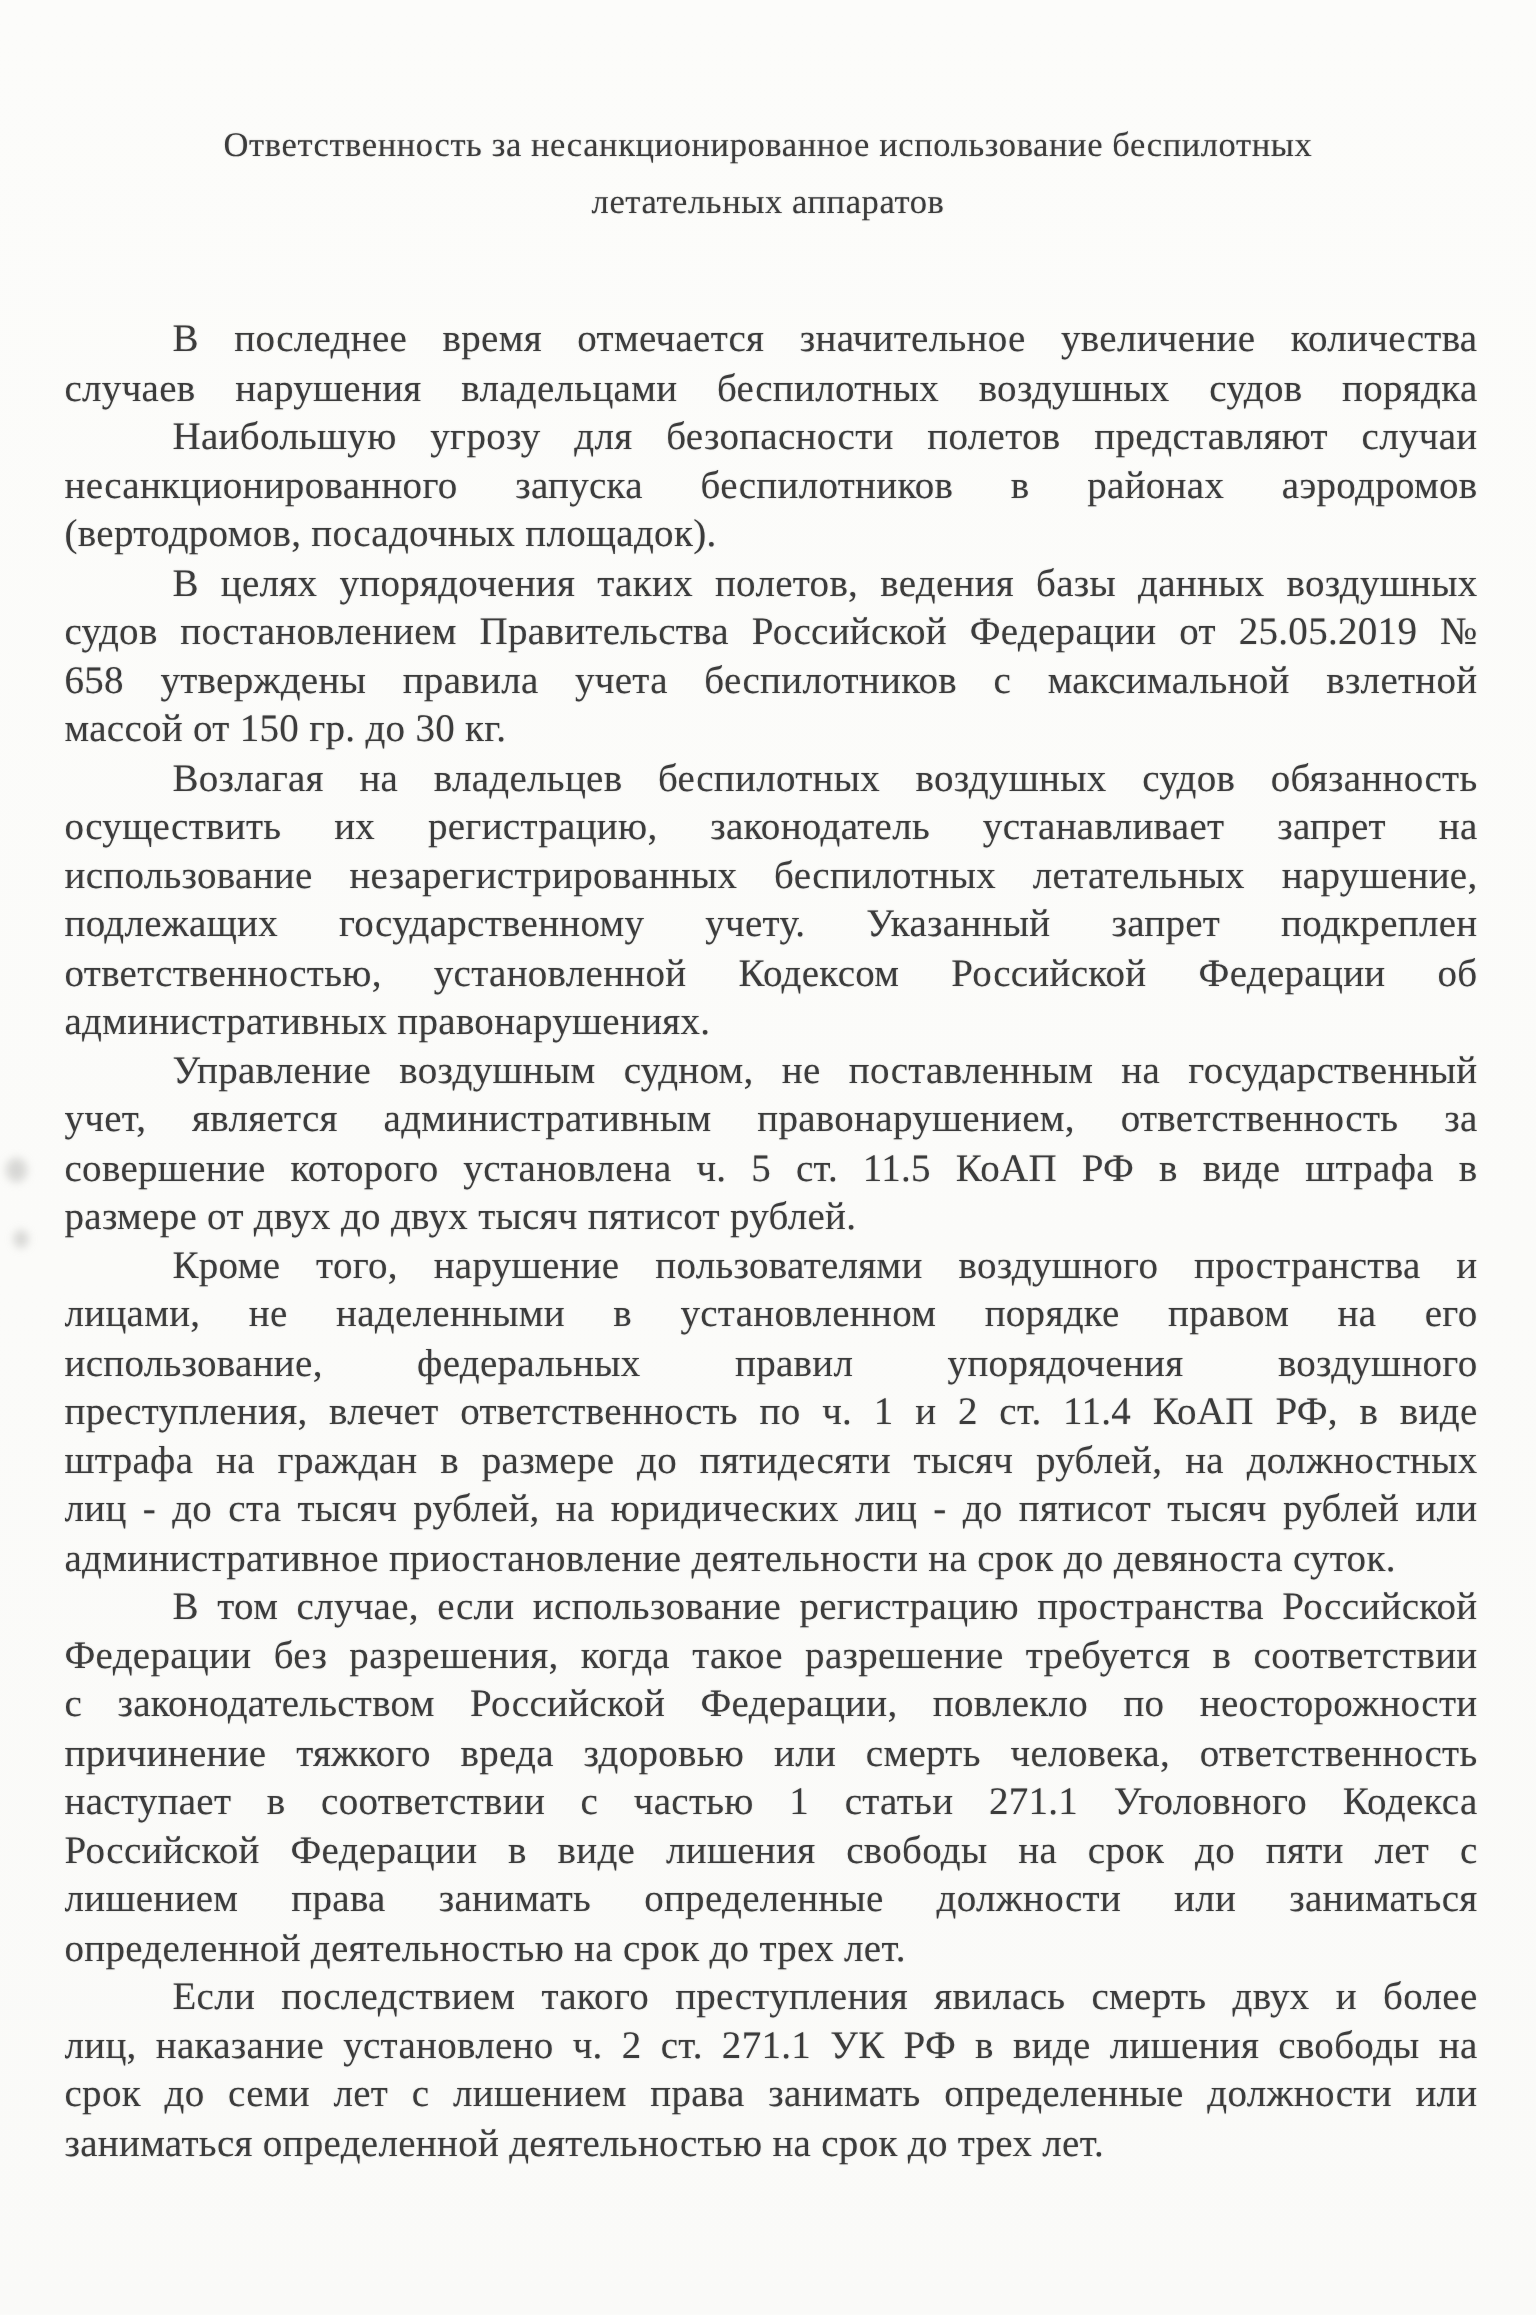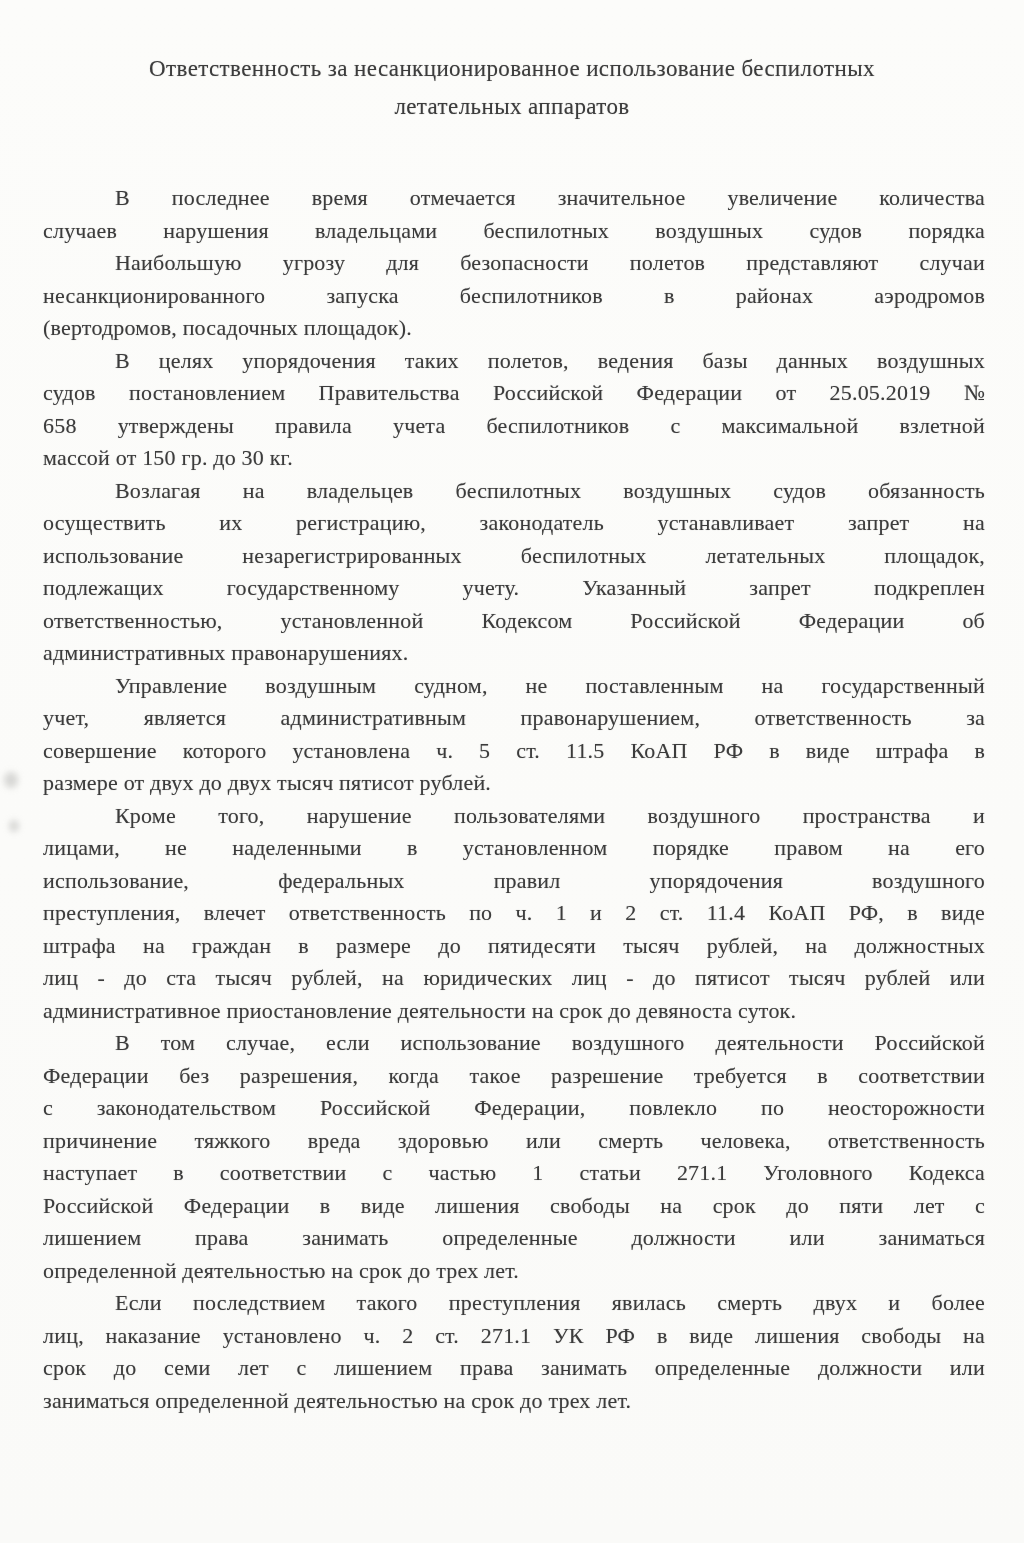--- a/index.html
+++ b/index.html
@@ -10,33 +10,33 @@
   .page {
     position: relative;
     width: 1024px;
     height: 1543px;
     background: linear-gradient(180deg, #fcfcfa 0%, #fbfbf9 55%, #fafaf8 100%);
     overflow: hidden;
     font-family: "Liberation Serif", "DejaVu Serif", serif;
     color: #3c3c3c;
   }
   .title-block {
-    padding-top: 50px;
+    padding-top: 78px;
     text-align: center;
     font-size: 23px;
     line-height: 38px;
     letter-spacing: 0.4px;
     text-shadow: 0 0 1px rgba(70,70,70,0.45);
   }
   .title-line {
     display: block;
   }
   .body-block {
     margin: 56px 39px 0 43px;
-    font-size: 22px;
+    font-size: 26px;
     line-height: 32.5px;
     letter-spacing: 0.2px;
     text-shadow: 0 0 1px rgba(70,70,70,0.40);
   }
   .para {
     margin: 0;
     padding: 0;
   }
   .line {
     display: block;
@@ -85,42 +85,42 @@
       </p>
       <p class="para">
         <span class="line first">В целях упорядочения таких полетов, ведения базы данных воздушных</span>
         <span class="line">судов постановлением Правительства Российской Федерации от 25.05.2019 №</span>
         <span class="line">658 утверждены правила учета беспилотников с максимальной взлетной</span>
         <span class="line last">массой от 150 гр. до 30 кг.</span>
       </p>
       <p class="para">
         <span class="line first">Возлагая на владельцев беспилотных воздушных судов обязанность</span>
         <span class="line">осуществить их регистрацию, законодатель устанавливает запрет на</span>
-        <span class="line">использование незарегистрированных беспилотных летательных площадок,</span>
+        <span class="line">использование незарегистрированных беспилотных летательных нарушение,</span>
         <span class="line">подлежащих государственному учету. Указанный запрет подкреплен</span>
         <span class="line">ответственностью, установленной Кодексом Российской Федерации об</span>
         <span class="line last">административных правонарушениях.</span>
       </p>
       <p class="para">
         <span class="line first">Управление воздушным судном, не поставленным на государственный</span>
         <span class="line">учет, является административным правонарушением, ответственность за</span>
         <span class="line">совершение которого установлена ч. 5 ст. 11.5 КоАП РФ в виде штрафа в</span>
         <span class="line last">размере от двух до двух тысяч пятисот рублей.</span>
       </p>
       <p class="para">
         <span class="line first">Кроме того, нарушение пользователями воздушного пространства и</span>
         <span class="line">лицами, не наделенными в установленном порядке правом на его</span>
         <span class="line">использование, федеральных правил упорядочения воздушного</span>
         <span class="line">преступления, влечет ответственность по ч. 1 и 2 ст. 11.4 КоАП РФ, в виде</span>
         <span class="line">штрафа на граждан в размере до пятидесяти тысяч рублей, на должностных</span>
         <span class="line">лиц - до ста тысяч рублей, на юридических лиц - до пятисот тысяч рублей или</span>
         <span class="line last">административное приостановление деятельности на срок до девяноста суток.</span>
       </p>
       <p class="para">
-        <span class="line first">В том случае, если использование воздушного деятельности Российской</span>
+        <span class="line first">В том случае, если использование регистрацию пространства Российской</span>
         <span class="line">Федерации без разрешения, когда такое разрешение требуется в соответствии</span>
         <span class="line">с законодательством Российской Федерации, повлекло по неосторожности</span>
         <span class="line">причинение тяжкого вреда здоровью или смерть человека, ответственность</span>
         <span class="line">наступает в соответствии с частью 1 статьи 271.1 Уголовного Кодекса</span>
         <span class="line">Российской Федерации в виде лишения свободы на срок до пяти лет с</span>
         <span class="line">лишением права занимать определенные должности или заниматься</span>
         <span class="line last">определенной деятельностью на срок до трех лет.</span>
       </p>
       <p class="para">
         <span class="line first">Если последствием такого преступления явилась смерть двух и более</span>

